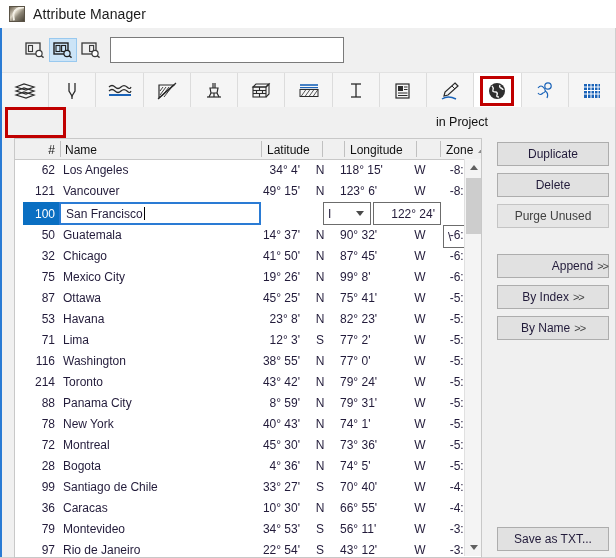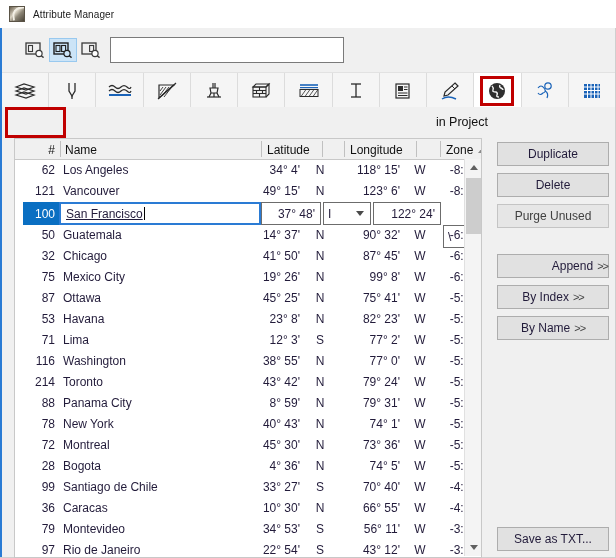--- a/index.html
+++ b/index.html
@@ -20,21 +20,21 @@
   .title-icon{
     width:16px;height:16px;margin-left:9px;margin-right:8px;flex:none;
     background:linear-gradient(135deg,#6b6150 0%,#d9d2c2 40%,#8d8677 60%,#4a4438 100%);
     border:1px solid #5a5346;box-sizing:border-box;position:relative;overflow:hidden;
   }
   .title-icon:after{
     content:"";position:absolute;left:2px;bottom:1px;width:11px;height:11px;
     border-left:2px solid #f2eee4;border-top:2px solid #f2eee4;
     border-radius:70% 0 0 0;transform:rotate(-8deg);
   }
-  .title-text{font-size:10px;color:#1b1b1b;letter-spacing:.1px;}
+  .title-text{font-size:14px;color:#1b1b1b;letter-spacing:.1px;}
 
   
   .frame-left{position:absolute;left:0;top:28px;width:2px;height:530px;background:#2a7bd4;}
   .frame-right{position:absolute;right:0;top:28px;width:1px;height:530px;background:#cfcfcf;}
   .frame-bottom{position:absolute;left:0;bottom:0;width:616px;height:1px;background:#cfcfcf;}
 
   
   .searchbar{position:absolute;left:2px;top:28px;width:613px;height:44px;background:#f0f0f0;}
   .sbtn{
     position:absolute;top:10px;width:28px;height:24px;box-sizing:border-box;
@@ -89,35 +89,35 @@
   .thead .div{position:absolute;top:2px;width:1px;height:16px;background:#c0c0c0;}
   .sort-arrow{display:inline-block;margin-left:5px;width:0;height:0;
     border-left:4px solid transparent;border-right:4px solid transparent;border-bottom:5px solid #8a8a8a;}
 
   .tbody{position:relative;height:397px;overflow:hidden;}
   .row{position:relative;height:21px;font-size:12px;color:#221b3a;}
   .row .c-num{position:absolute;left:0;width:40px;text-align:right;top:3px;}
   .row .c-name{position:absolute;left:48px;top:3px;}
   .row .c-lat{position:absolute;left:230px;width:55px;text-align:right;top:3px;}
   .row .c-ns{position:absolute;left:296px;width:18px;text-align:center;top:3px;}
-  .row .c-lon{position:absolute;left:325px;width:60px;text-align:right;top:3px;}
+  .row .c-lon{position:absolute;left:325px;width:60px;text-align:left;top:3px;}
   .row .c-ew{position:absolute;left:396px;width:18px;text-align:center;top:3px;}
   .row .c-zone{position:absolute;left:418px;width:44px;text-align:right;top:3px;}
 
   
   .row.editing{height:23px;}
   .row.editing .idx-sel{
     position:absolute;left:0;top:0;width:44px;height:23px;background:#0a6fc2;color:#fff;
     display:flex;align-items:center;justify-content:center;font-size:12px;box-sizing:border-box;margin-left:8px;
   }
   .ebox{
     position:absolute;top:0;height:23px;box-sizing:border-box;background:#fff;
     border:1px solid #6c6c6c;display:flex;align-items:center;font-size:12px;color:#221b3a;
   }
-  .ebox.focus{border:2px solid #2a7bd4;text-decoration:underline;}
+  .ebox.focus{border:2px solid #2a7bd4;}
   .e-name{left:44px;width:202px;padding-left:5px;}
   .e-name .caret{display:inline-block;width:1px;height:13px;background:#000;margin-left:1px;}
   .e-lat{left:246px;width:60px;justify-content:flex-end;padding-right:5px;}
   .e-ns{left:308px;width:48px;padding-left:4px;}
   .e-lon{left:358px;width:68px;justify-content:flex-end;padding-right:5px;}
   .e-ew{left:428px;width:48px;padding-left:4px;}
   .combo{position:relative;}
   .combo .cv{flex:1;overflow:hidden;white-space:nowrap;}
   .chev{width:0;height:0;border-left:4px solid transparent;border-right:4px solid transparent;
     border-top:5px solid #4a4a4a;margin:0 6px 0 2px;flex:none;}
@@ -374,21 +374,20 @@
           <div class="c-lon">123° 6'</div>
           <div class="c-ew">W</div>
           <div class="c-zone">-8:00</div>
         </div>
         <div class="row editing">
           <div class="idx-sel">100</div>
           <div class="ebox e-name focus">
             <span>San Francisco</span>
             <span class="caret"></span>
           </div>
-          <div class="ebox e-lat">37° 48'</div>
           <div class="ebox combo e-ns">
             <span class="cv">I</span>
             <span class="chev"></span>
           </div>
           <div class="ebox e-lon">122° 24'</div>
           <div class="ebox combo e-ew">
             <span class="cv">\</span>
             <span class="chev"></span>
           </div>
         </div>

